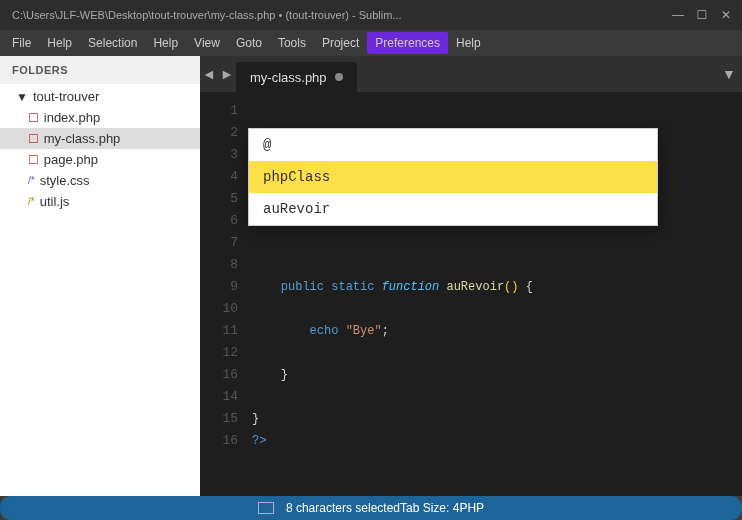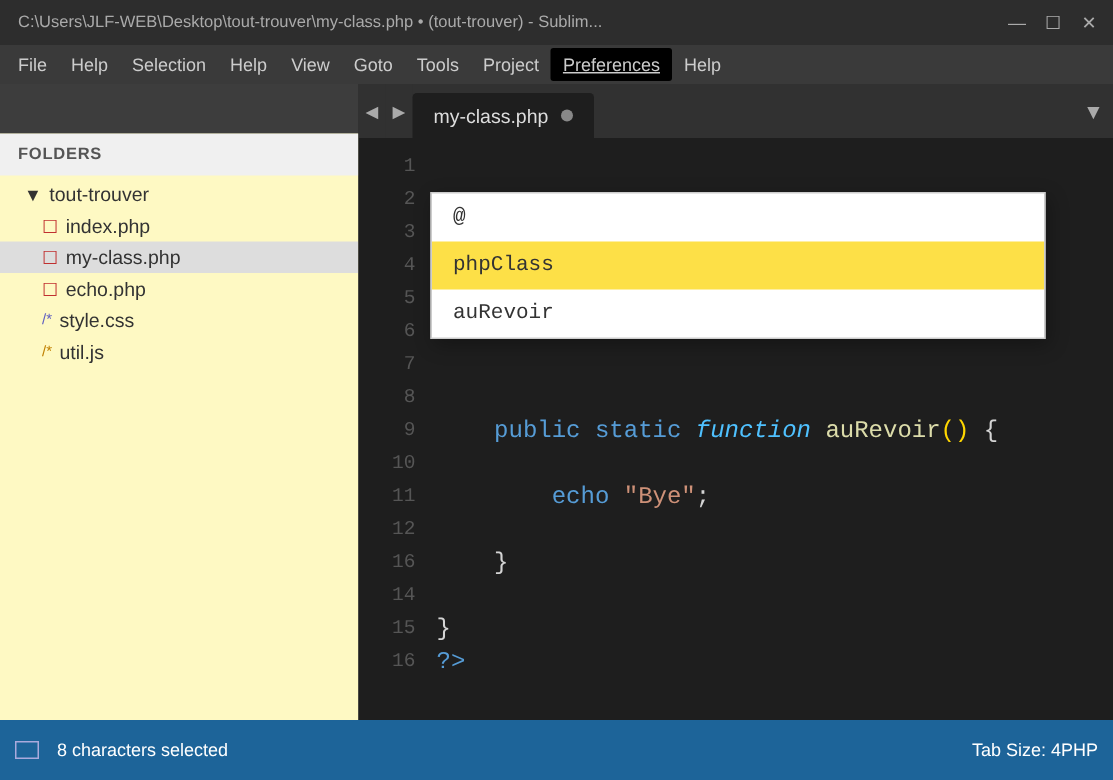--- a/index.html
+++ b/index.html
@@ -56,40 +56,38 @@
       flex-shrink: 0;
       color: #ccc;
       font-size: 12px;
     }
     .menu-item {
       padding: 4px 8px;
       cursor: pointer;
       border-radius: 2px;
     }
     .menu-item.active {
-      background: #000000;
-      text-decoration: underline;
+      background: #6d28d9;
     }
 
     
     #main {
       display: flex;
       flex: 1;
       overflow: hidden;
     }
 
     
     #sidebar {
-      width: 239px;
-      background: #fef9c3;
+      width: 200px;
+      background: #ffffff;
       flex-shrink: 0;
       display: flex;
       flex-direction: column;
       overflow: hidden;
-      margin-top: 33px;
     }
     #sidebar-header {
       padding: 8px 12px;
       font-size: 11px;
       font-weight: bold;
       color: #555;
       letter-spacing: 0.5px;
       background: #f0f0f0;
     }
     .folder-tree {
@@ -216,21 +214,21 @@
       padding: 8px 0;
       text-align: right;
       padding-right: 10px;
       line-height: 22px;
       flex-shrink: 0;
       user-select: none;
     }
     #code-lines {
       flex: 1;
       font-family: 'Consolas', 'Courier New', monospace;
-      font-size: 16px;
+      font-size: 12px;
       line-height: 22px;
       color: #d4d4d4;
       padding: 8px 0 8px 4px;
       overflow: hidden;
     }
     .code-line {
       white-space: pre;
       height: 22px;
     }
     
@@ -262,28 +260,29 @@
       display: flex;
       align-items: center;
     }
     .ac-item.highlighted {
       background: #fde047;
     }
 
     
     #status-bar {
       background: #1d6499;
-      height: 40px;
+      height: 24px;
       display: flex;
       align-items: center;
       padding: 0 10px;
       color: #fff;
       font-size: 12px;
       flex-shrink: 0;
-      justify-content: space-between;
+      justify-content: center;
+      border-radius: 11px;
     }
     #status-bar .status-left {
       display: flex;
       align-items: center;
       gap: 8px;
     }
     #status-bar .status-right {
       display: flex;
       align-items: center;
     }
@@ -332,21 +331,21 @@
       <div class="tree-item indent2">
         <span class="icon file-php">☐</span>
         <span>index.php</span>
       </div>
       <div class="tree-item indent2 selected">
         <span class="icon file-php">☐</span>
         <span>my-class.php</span>
       </div>
       <div class="tree-item indent2">
         <span class="icon file-php">☐</span>
-        <span>echo.php</span>
+        <span>page.php</span>
       </div>
       <div class="tree-item indent2-comment indent2">
         <span class="icon file-css" style="font-size:10px;margin-right:5px;">/*</span>
         <span>style.css</span>
       </div>
       <div class="tree-item indent2">
         <span class="icon file-js" style="font-size:10px;margin-right:5px;">/*</span>
         <span>util.js</span>
       </div>
     </div>

